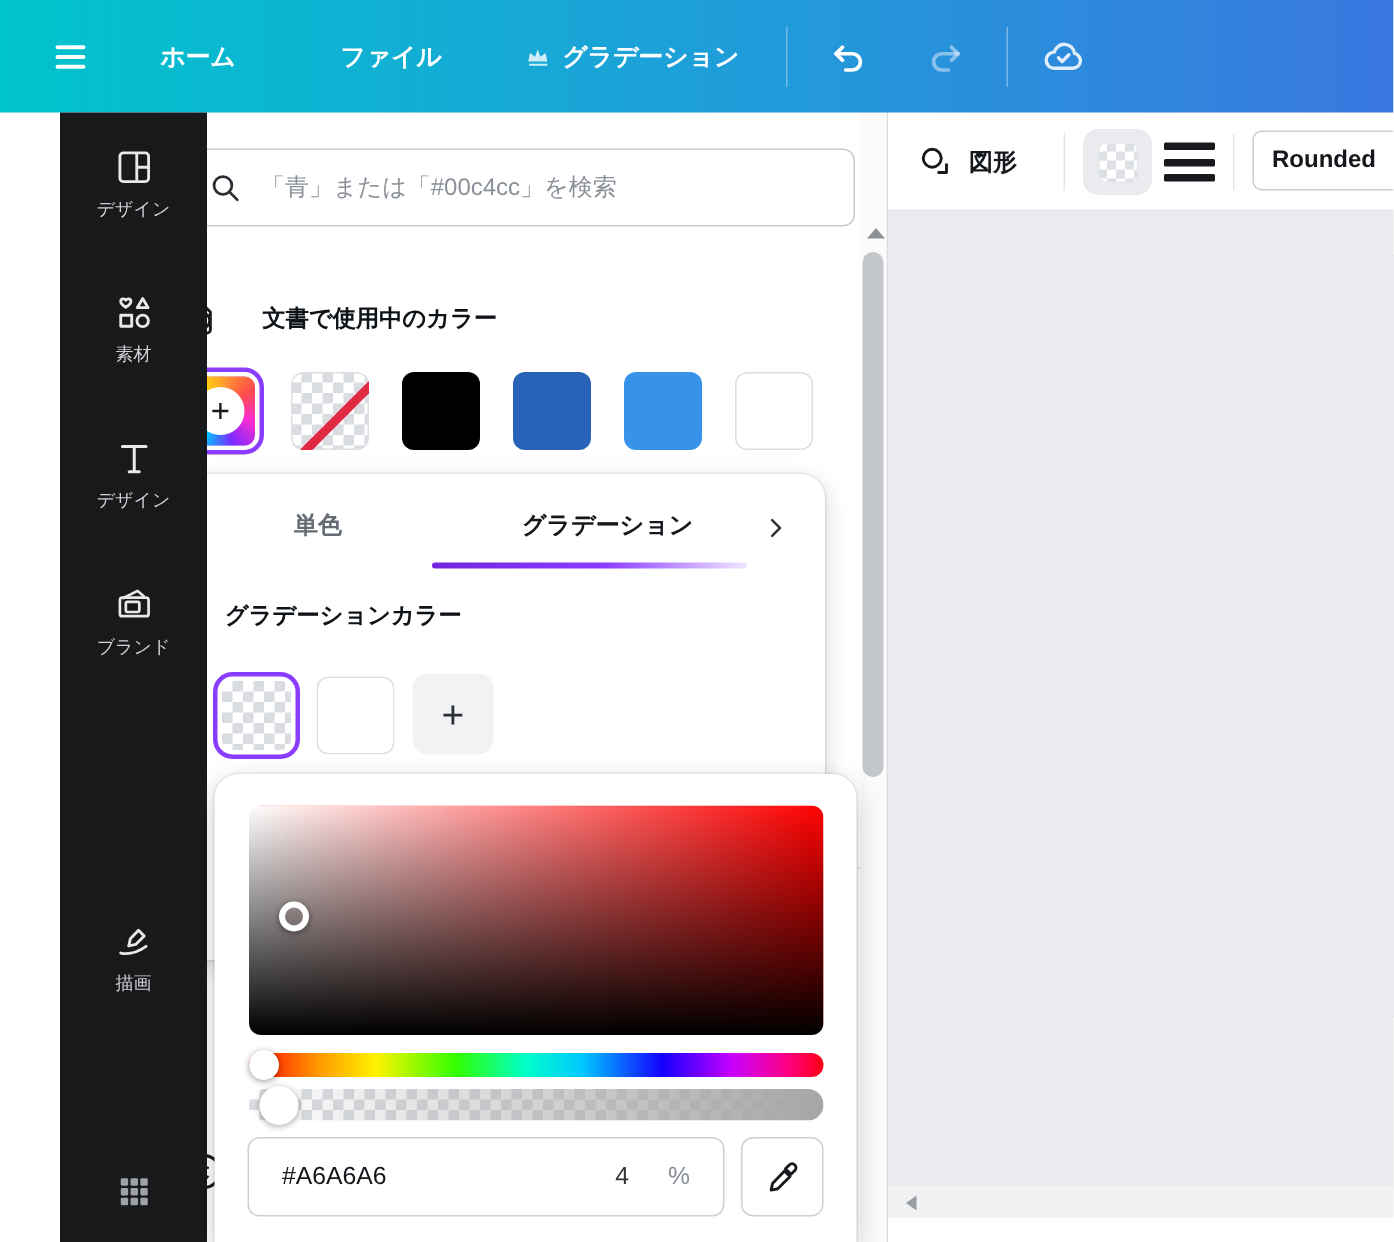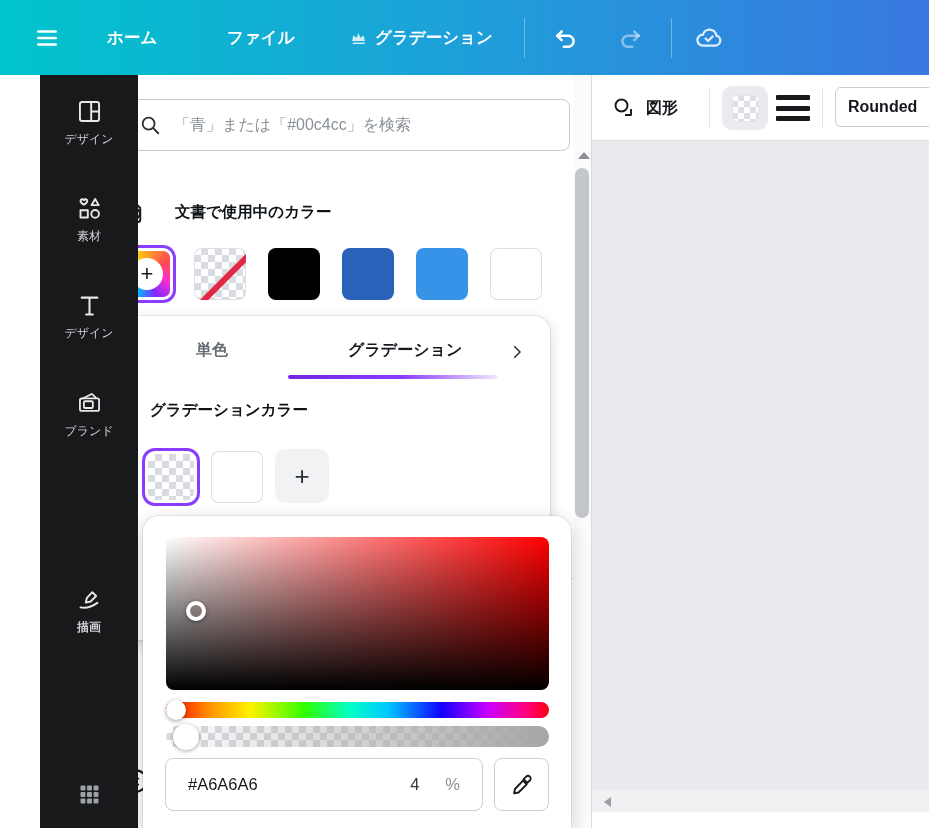--- a/index.html
+++ b/index.html
@@ -206,21 +206,21 @@
       <span class="side-label">デザイン</span>
     </div>
     <div class="side-item" style="top:315px;">
       <svg viewBox="0 0 24 24" fill="none" stroke="#e7e8ea" stroke-width="1.6" stroke-linejoin="round">
         <path d="M5 8l9-4.5L18 7"></path>
         <rect x="3.5" y="7.5" width="17" height="11" rx="1.5"></rect>
         <rect x="7" y="10" width="8" height="6" rx="1"></rect>
       </svg>
       <span class="side-label">ブランド</span>
     </div>
-    <div class="side-item" style="top:511px;font-weight:bold;">
+    <div class="side-item" style="top:539px;">
       <svg viewBox="0 0 24 24" fill="none" stroke="#e7e8ea" stroke-width="1.7" stroke-linecap="round" stroke-linejoin="round">
         <path d="M14.5 5.5l3.4 3.4L13 13.8l-4.3 1 1-4.3z"></path>
         <path d="M4 19c4.5 1 10-.5 15-4"></path>
       </svg>
       <span class="side-label">描画</span>
     </div>
     <div class="side-item" style="top:706px;">
       <svg viewBox="0 0 24 24" fill="#9ea1a6">
         <rect x="4" y="4" width="4.4" height="4.4" rx="0.8"></rect>
           <rect x="9.8" y="4" width="4.4" height="4.4" rx="0.8"></rect>

